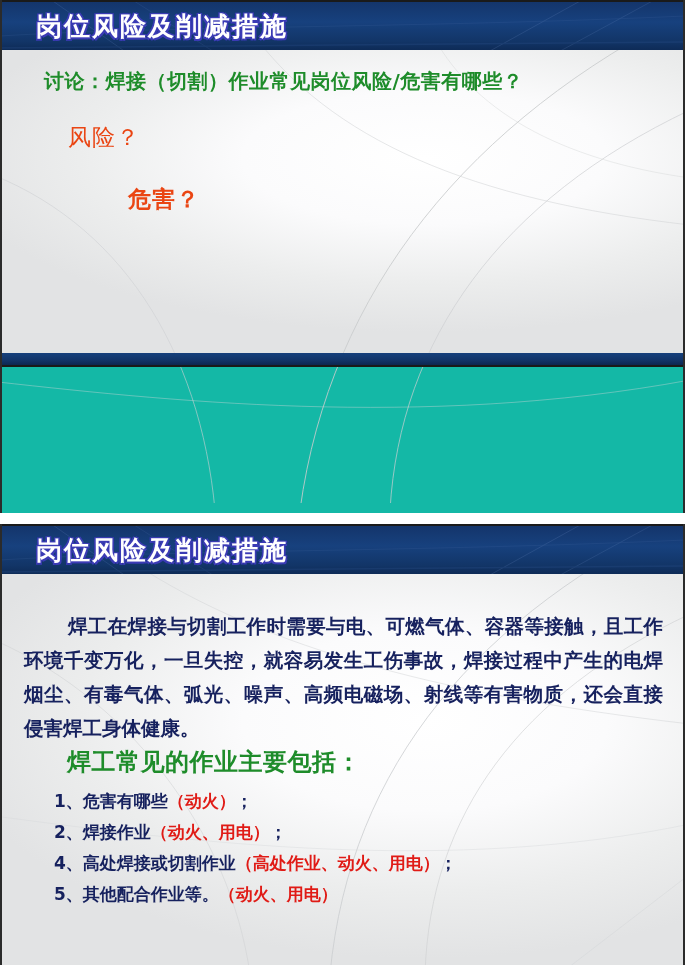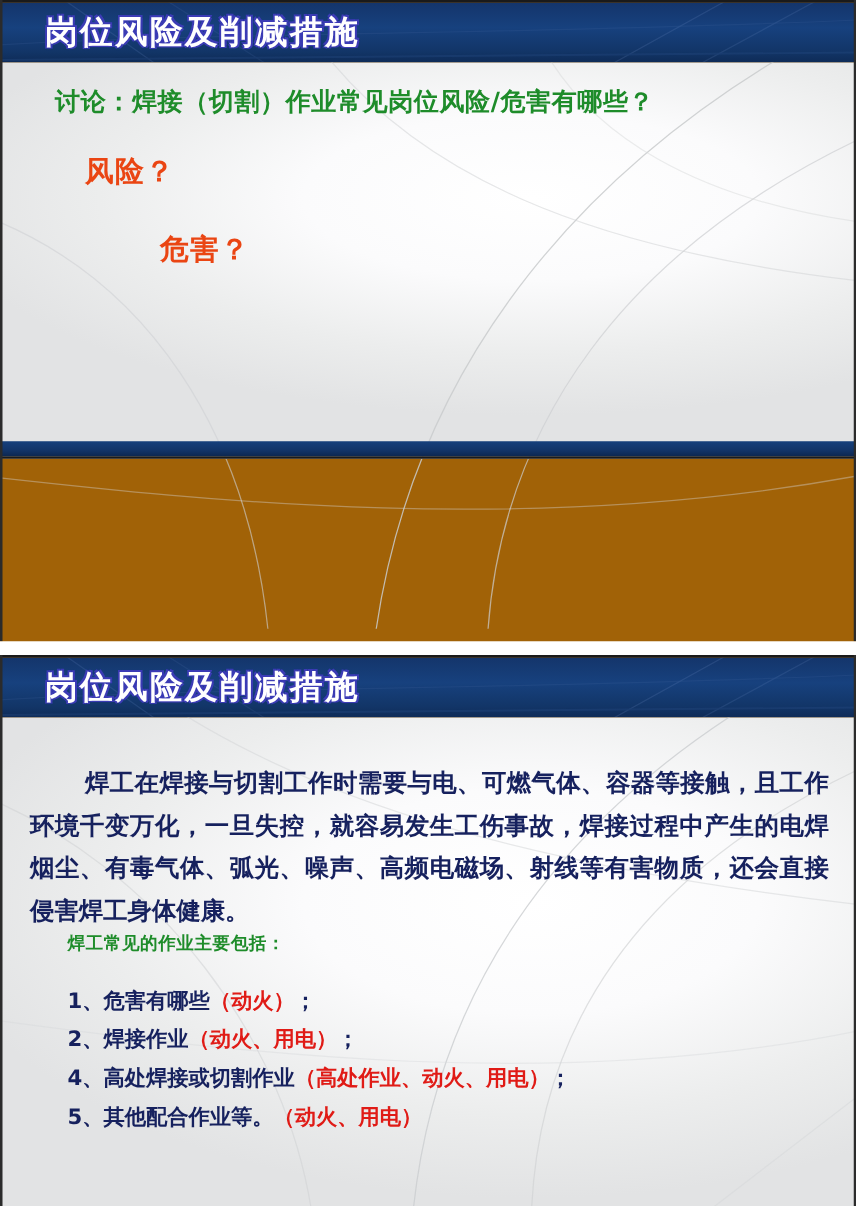--- a/index.html
+++ b/index.html
@@ -20,21 +20,21 @@
     width: 685px;
     height: 965px;
   }
 
   
   .slide {
     position: absolute;
     left: 0;
     width: 685px;
     box-sizing: border-box;
-    background: #a16207;
+    background: #14b8a6;
     overflow: hidden;
   }
   .slide-1 { top: 0;   height: 513px; }
   .slide-2 { top: 524px; height: 441px; }
 
   
   .slide::before {
     content: "";
     position: absolute;
     left: 0; top: 0; bottom: 0;
@@ -123,21 +123,21 @@
     font-weight: bold;
     color: #1e8c2a;
     letter-spacing: .5px;
     white-space: nowrap;
   }
   .risk-word {
     position: absolute;
     left: 68px;
     top: 72px;
     font-size: 23px;
-    font-weight: bold;
+    font-weight: normal;
     color: #ea4513;
     letter-spacing: 1px;
   }
   .harm-word {
     position: absolute;
     left: 128px;
     top: 134px;
     font-size: 23px;
     font-weight: bold;
     color: #ea4513;
@@ -154,23 +154,23 @@
     font-size: 19.5px;
     font-weight: bold;
     color: #16215e;
     line-height: 34px;
     text-indent: 44px;
     text-align: justify;
     letter-spacing: 0px;
   }
   .sub-head {
     position: absolute;
-    left: 54px;
+    left: 67px;
     top: 172px;
-    font-size: 14px;
+    font-size: 24px;
     font-weight: bold;
     color: #1e8c2a;
     letter-spacing: .5px;
     white-space: nowrap;
   }
   .num-list {
     position: absolute;
     left: 54px;
     top: 212px;
     margin: 0;

